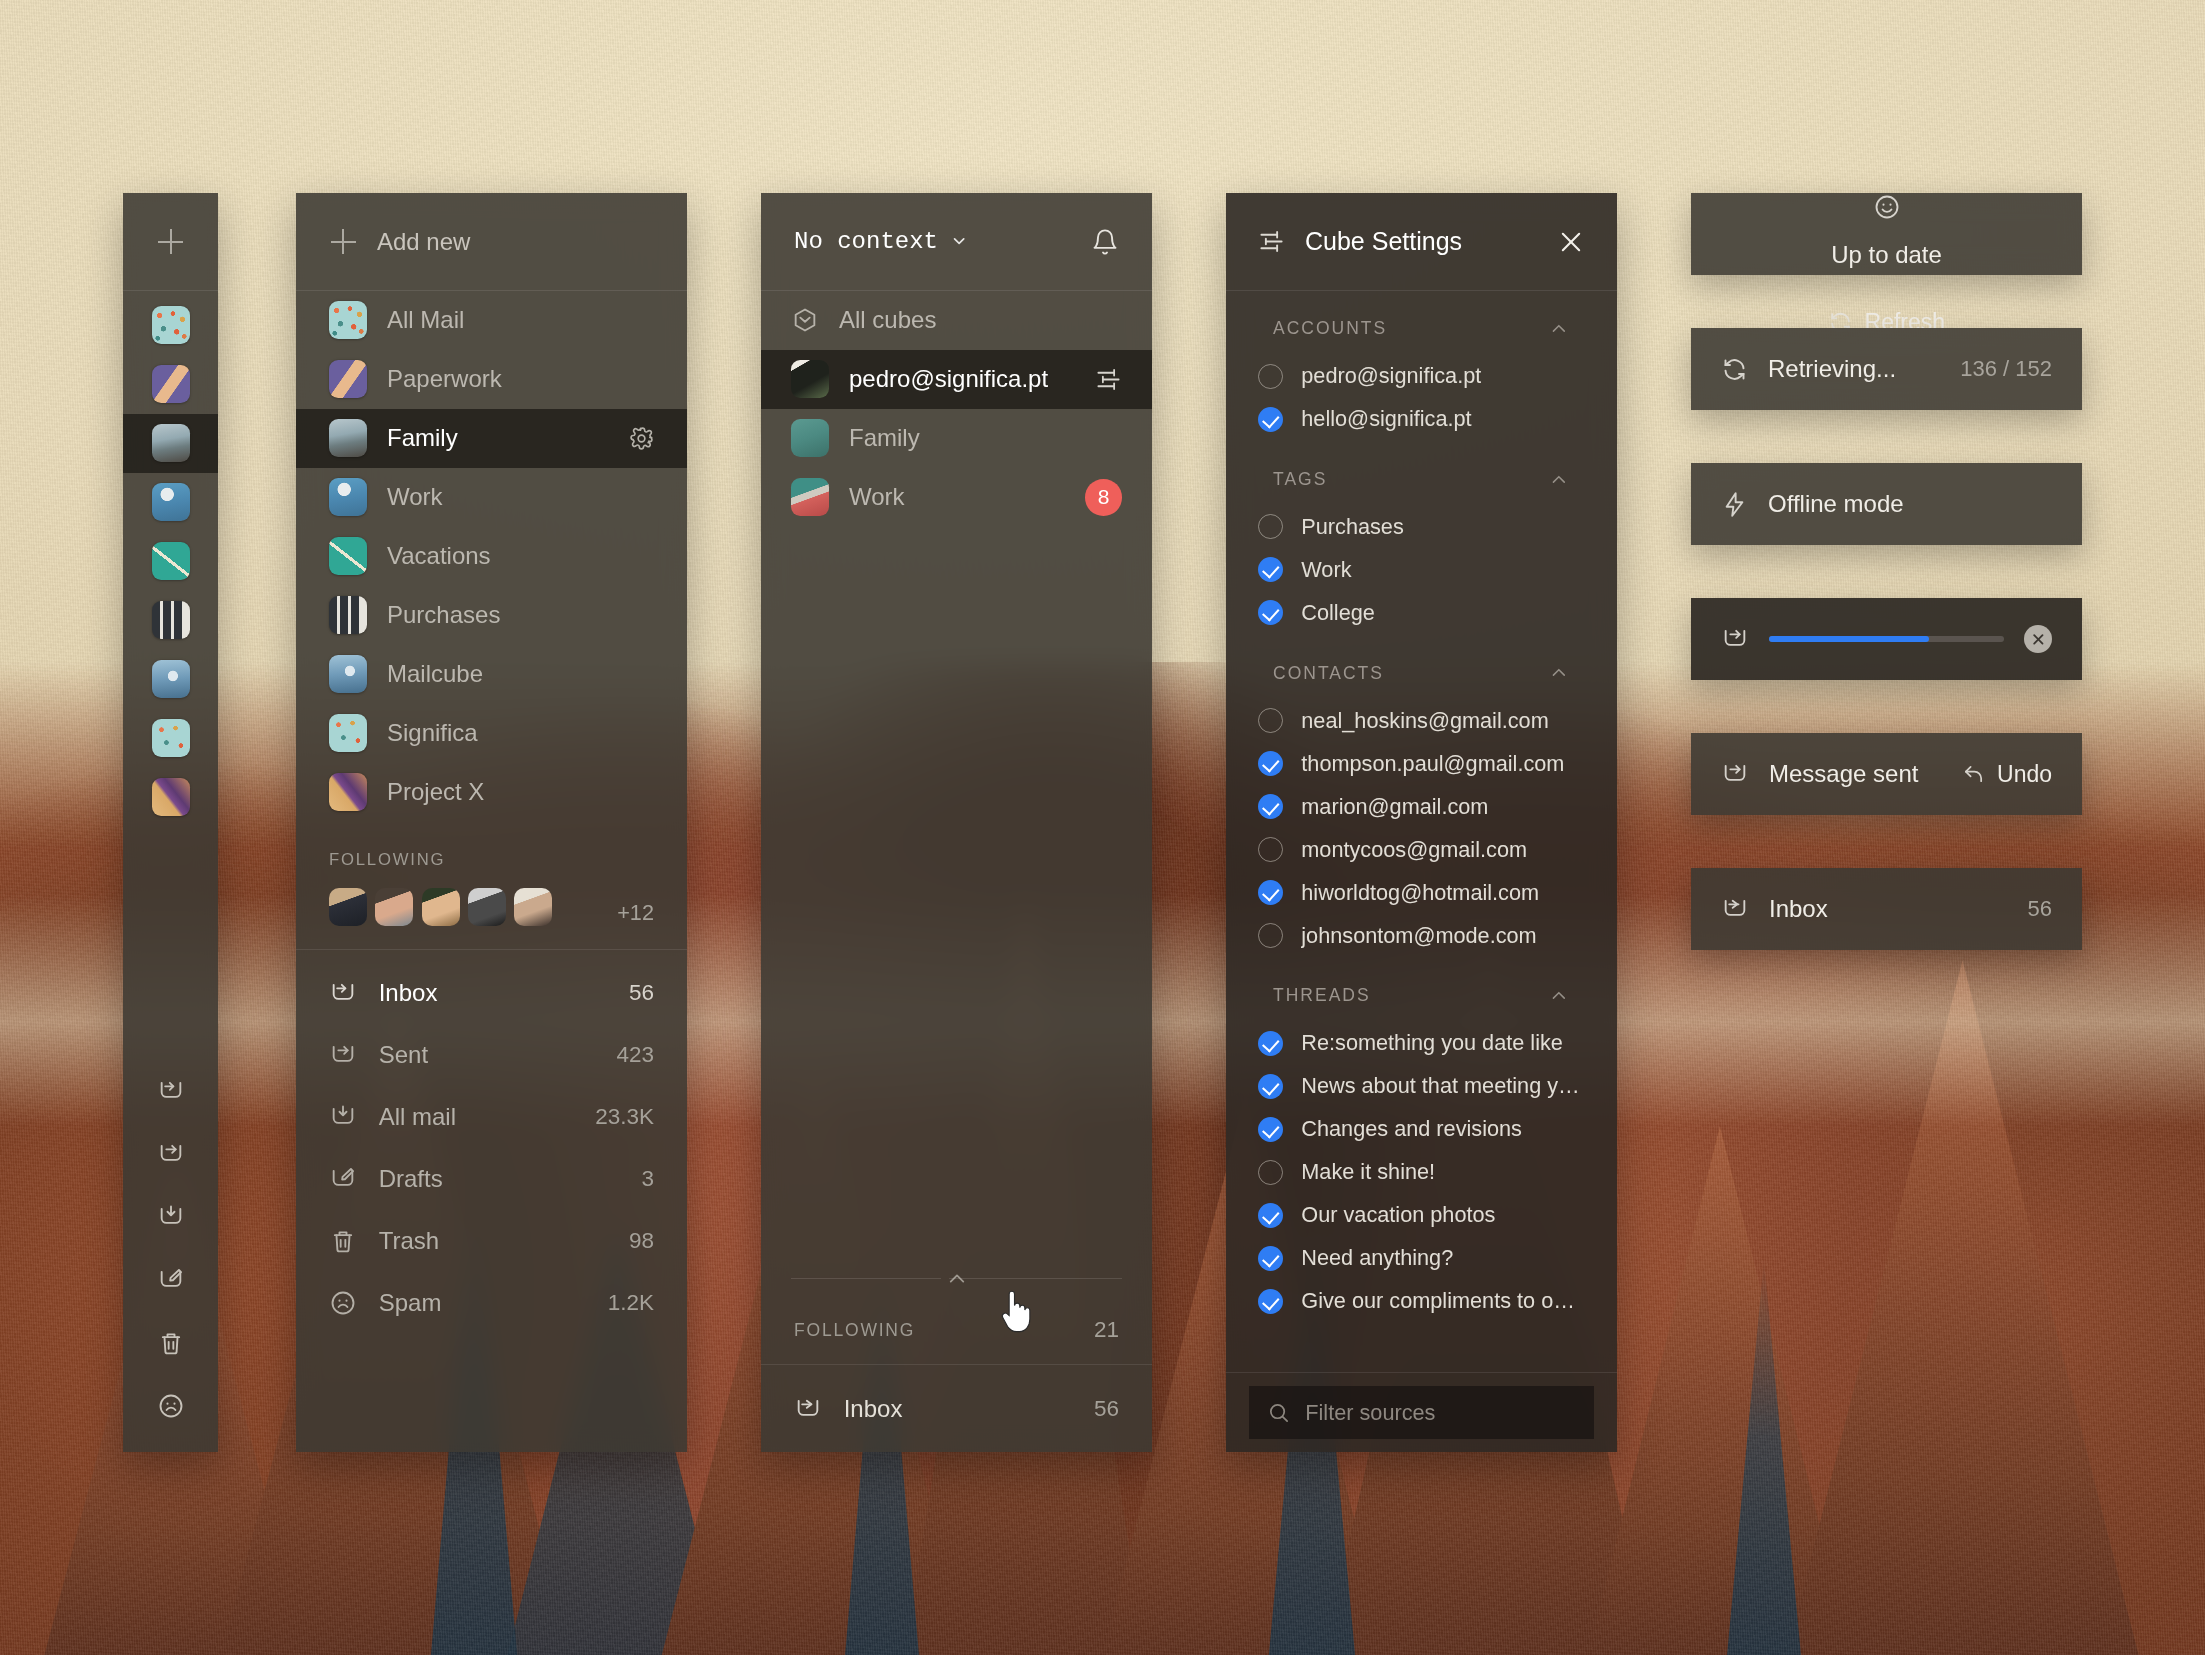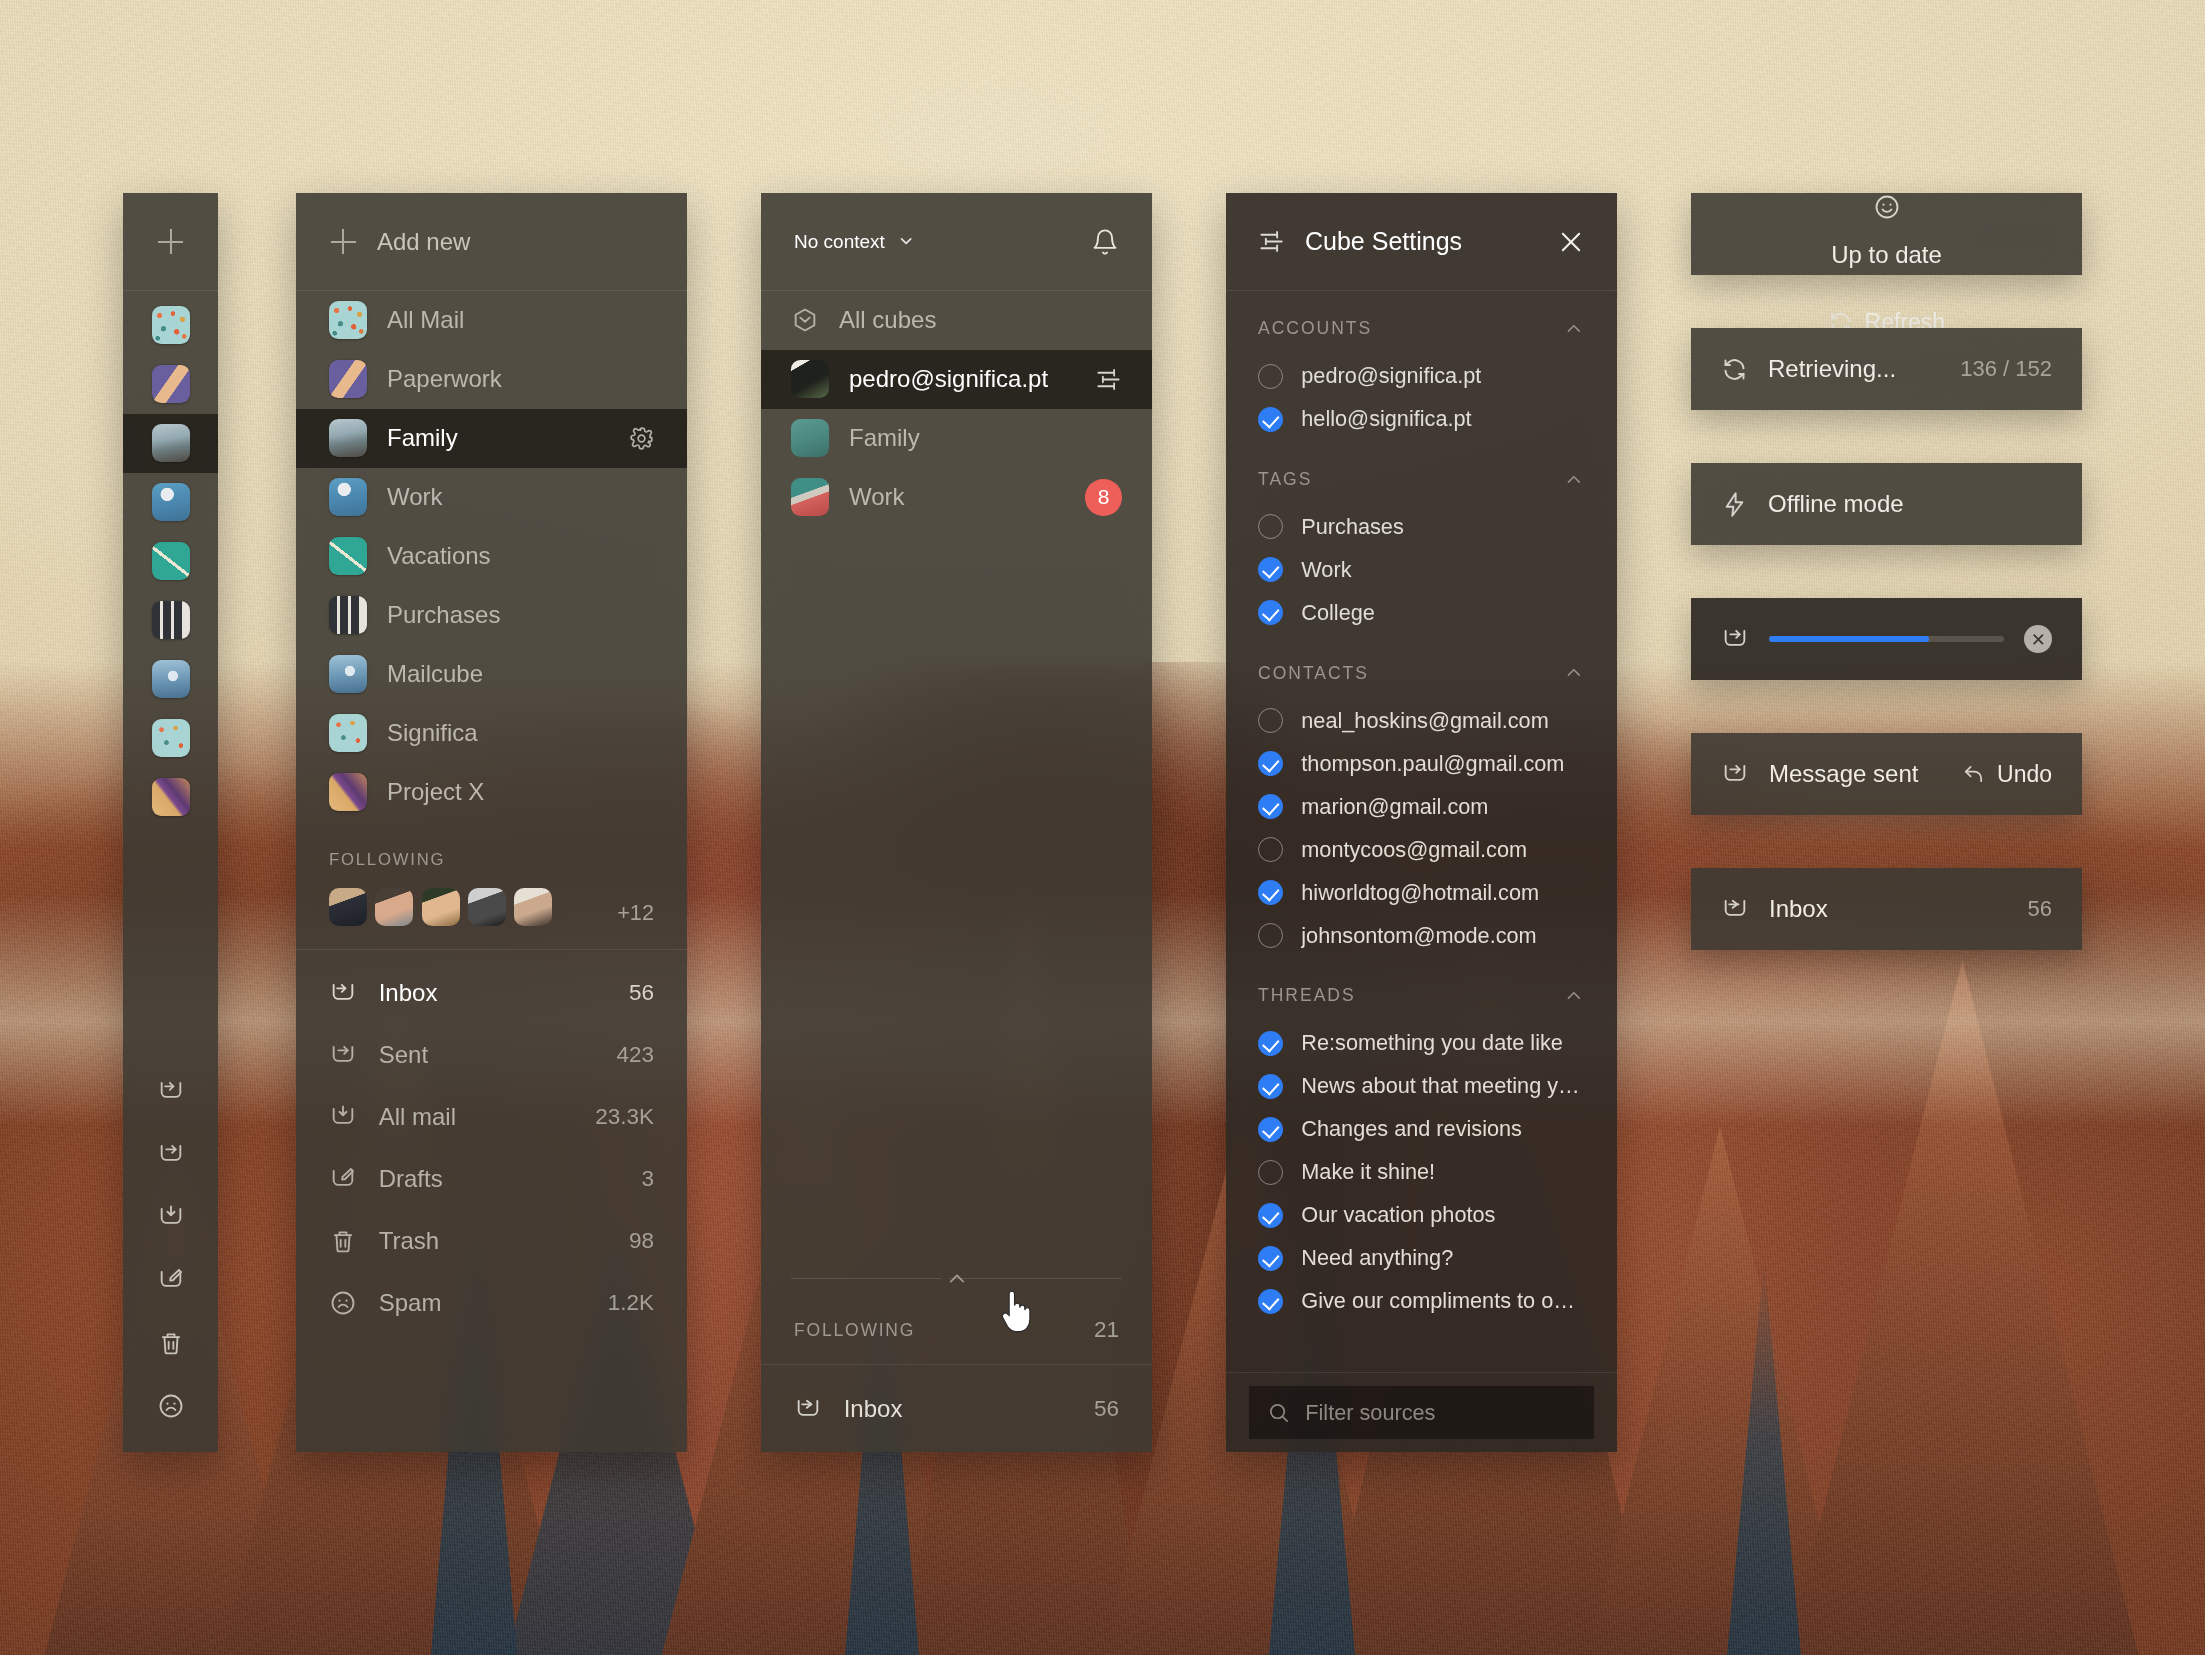--- a/index.html
+++ b/index.html
@@ -165,21 +165,21 @@
     font-size: 24px; color: #b6b2aa;
   }
   .folder.active { color: #ffffff; }
   .folder .label { flex: 1; }
   .folder .count { font-size: 22.5px; color: #a5a199; }
   .folder.active .count { color: #d7d3cb; }
 
   
   #context { left: 761px; top: 193px; width: 391px; height: 1259px; }
   .p3-head { height: 97px; display: flex; align-items: center; padding: 0 33px; }
-  .p3-head .title { font-size: 19px; color: #ffffff; font-weight: 400; }
+  .p3-head .title { font-size: 24px; color: #ffffff; font-weight: 400; font-family: Liberation Mono, monospace; }
   .chev-dn { margin-left: 11.7px; opacity: .85; }
   .bell { margin-left: auto; }
   #context .row { padding: 0 30px; }
   #context .cube-thumb { width: 38px; height: 38px; border-radius: 9.2px; background-size: cover; }
   .c-pedro { background: linear-gradient(150deg,#efece4 0 18%,#1f221c 19% 58%,#5a6b4a 100%); }
   .c-family { background: linear-gradient(160deg,#5b9a91 0%,#4c8a82 48%,#3c7169 100%); }
   .c-work { background: linear-gradient(160deg,#3f8f86 0 38%,#cfcac0 39% 52%,#d4615c 53%, #b84a48 100%); }
   .badge {
     min-width: 37px; height: 37px; border-radius: 18.3px; background: #ef5f5a;
     color: #fff; font-size: 21px; display: flex; align-items: center; justify-content: center;
@@ -207,21 +207,21 @@
   
   #settings {
     left: 1226px; top: 193px; width: 391px; height: 1259px;
     background: rgba(46,40,36,0.90);
   }
   .p4-head { height: 97px; display: flex; align-items: center; gap: 20px; padding: 0 32px; }
   .p4-head .title { font-size: 25px; color: #fff; }
   .p4-head .close { margin-left: auto; cursor: pointer; }
   .p4-body { position: absolute; top: 97px; bottom: 93px; left: 0; right: 0; overflow: hidden; }
   .sec-head {
-    display: flex; align-items: center; padding: 28px 32px 15px;
+    display: flex; align-items: center; padding: 28px 47px 15px;
     font-size: 17.5px; letter-spacing: 2px; color: #9c958e;
   }
   .sec-head .chev { margin-left: auto; opacity: .75; }
   .opt {
     display: flex; align-items: center; gap: 18.3px; padding: 0 32px; height: 43px;
     font-size: 21.7px; color: #e2ded6;
   }
   .opt .label { white-space: nowrap; overflow: hidden; text-overflow: ellipsis; }
   .cb { width: 25px; height: 25px; border-radius: 50%; flex: 0 0 auto; position: relative; }
   .cb.off { border: 1.7px solid rgba(206,200,192,0.55); }

